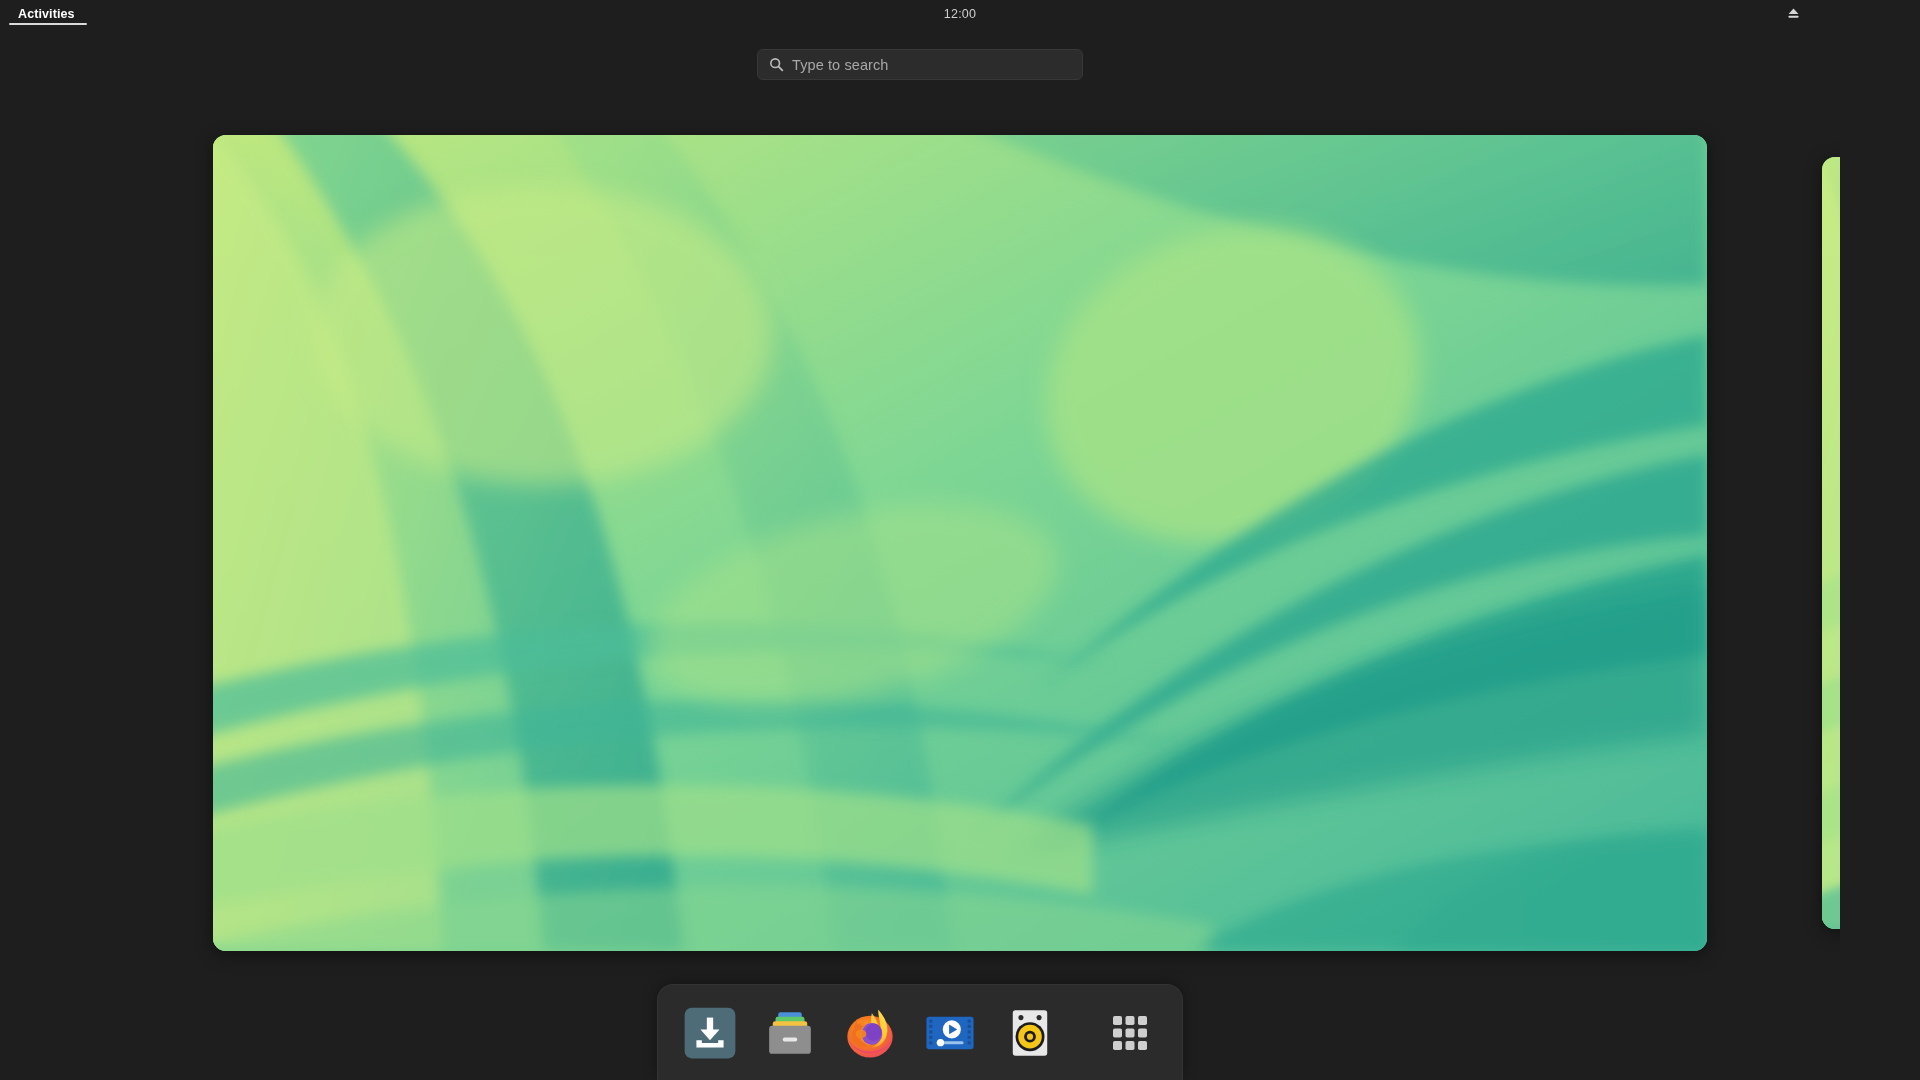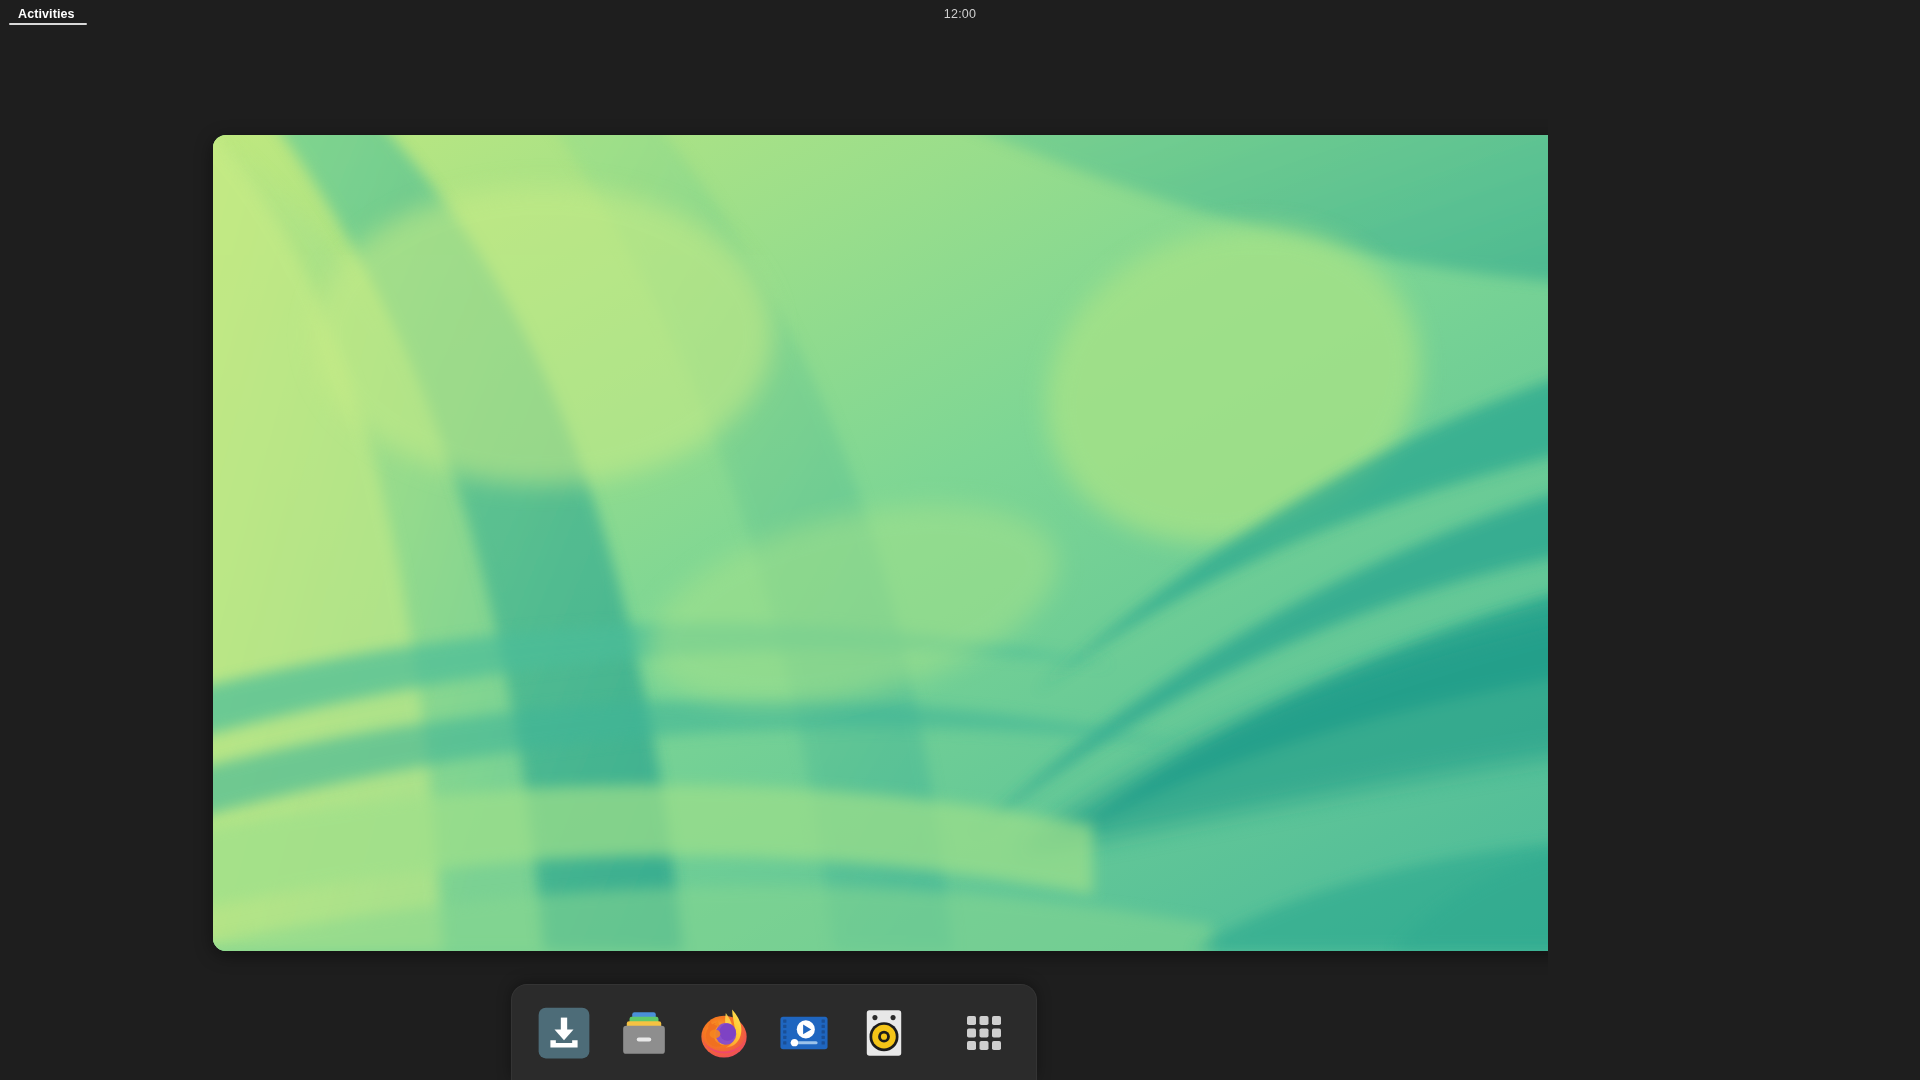--- a/index.html
+++ b/index.html
@@ -4,21 +4,21 @@
 <title>GNOME Shell Activities Overview</title>
 <style>
   * { margin:0; padding:0; box-sizing:border-box; }
   html, body {
     width:1920px; height:1080px;
     background:#1e1e1e;
     font-family:"Liberation Sans", sans-serif;
     overflow:hidden;
     -webkit-font-smoothing:antialiased;
   }
-  #screen { position:relative; width:1548px; height:1080px; background:#1e1e1e; overflow:hidden; }
+  #screen { position:relative; width:1840px; height:1080px; background:#1e1e1e; overflow:hidden; }
 
   
   #topbar {
     position:absolute; top:0; left:0; width:1920px; height:27px;
     background:#1e1e1e; z-index:50;
   }
   #activities-button {
     position:absolute; left:8px; top:0; height:27px;
     display:flex; align-items:center; padding:0 10px;
     cursor:pointer;
@@ -249,20 +249,29 @@
       <div class="status-icon">
         <svg width="16" height="16" viewBox="0 0 16 16">
           <rect x="5.2" y="2.4" width="5.6" height="1.0" rx="0.4" fill="#b9b9b9"></rect>
           <rect x="4.5" y="3.4" width="7.0" height="10.0" rx="1.1" fill="#b9b9b9"></rect>
         </svg>
       </div>
 
     </div>
   </div>
 
+  <div id="search-entry">
+    <span id="search-icon">
+      <svg width="17" height="17" viewBox="0 0 18 18">
+        <circle cx="7.6" cy="7.6" r="4.6" fill="none" stroke="#d4d4d4" stroke-width="1.7"></circle>
+        <line x1="11.2" y1="11.2" x2="15.2" y2="15.2" stroke="#d4d4d4" stroke-width="1.9" stroke-linecap="round"></line>
+      </svg>
+    </span>
+    <span id="search-placeholder">Type to search</span>
+  </div>
 
   <div id="dock">
 
     <div class="dock-item" title="Software">
       <svg class="app-icon-img" viewBox="0 0 64 64">
         <rect x="4" y="4" width="56" height="56" rx="8" fill="#4d6c78"></rect>
         <path d="M32 15 v16" stroke="#ffffff" stroke-width="7" stroke-linecap="butt"></path>
         <path d="M21.5 28 L32 40 L42.5 28 Z" fill="#ffffff"></path>
         <path d="M17 40 v8 h30 v-8 h-6 v3 H23 v-3 Z" fill="#ffffff"></path>
       </svg>

